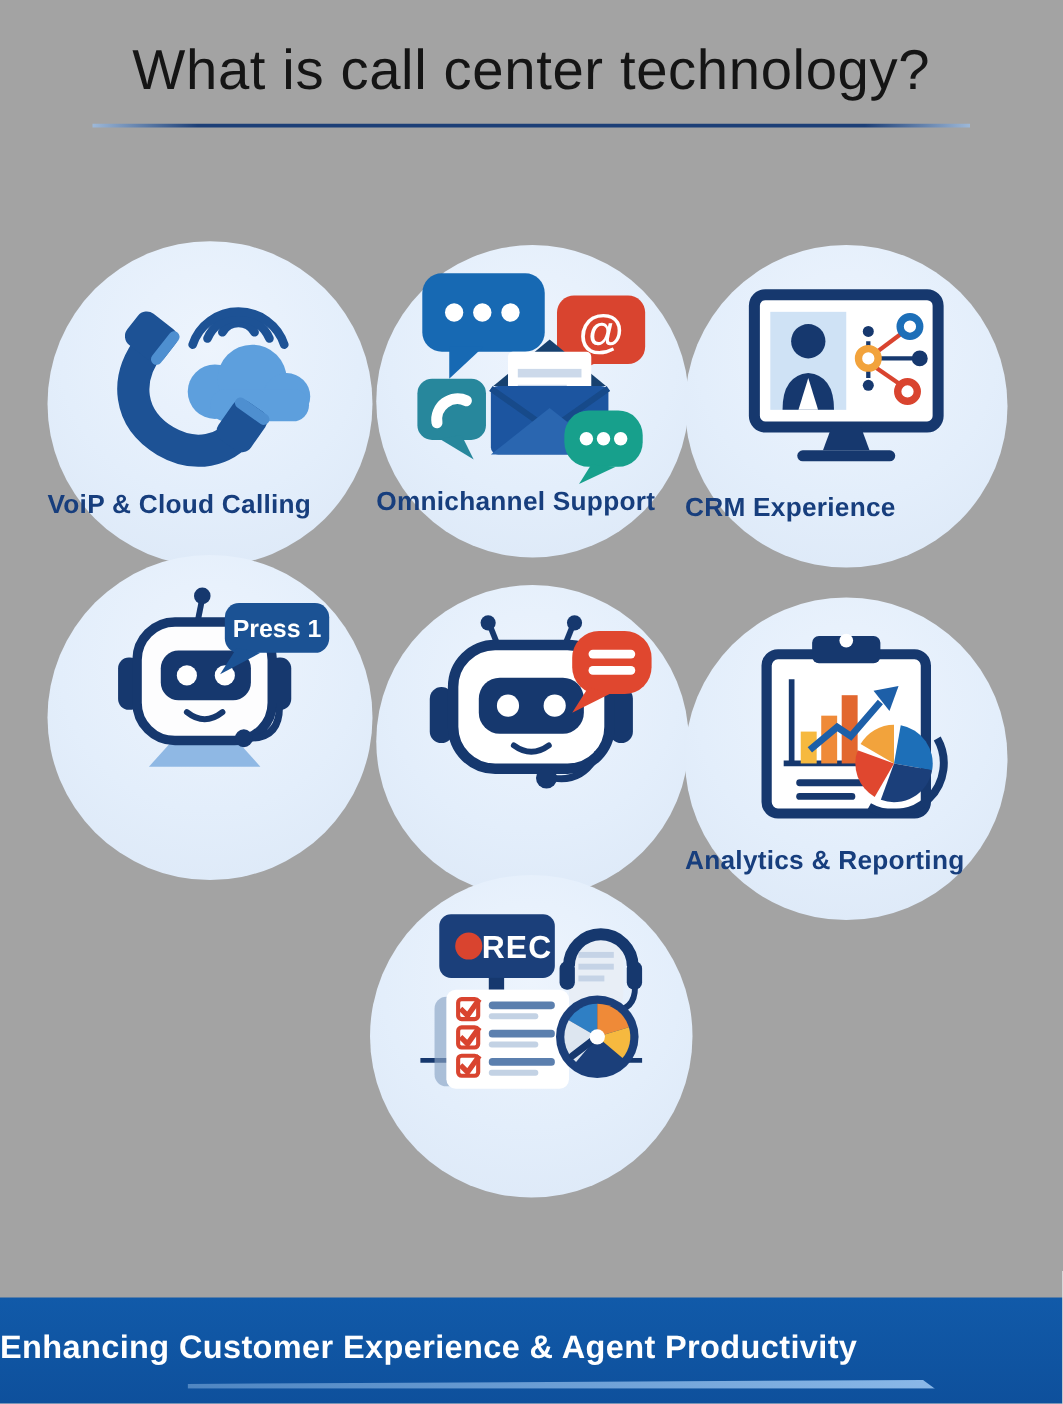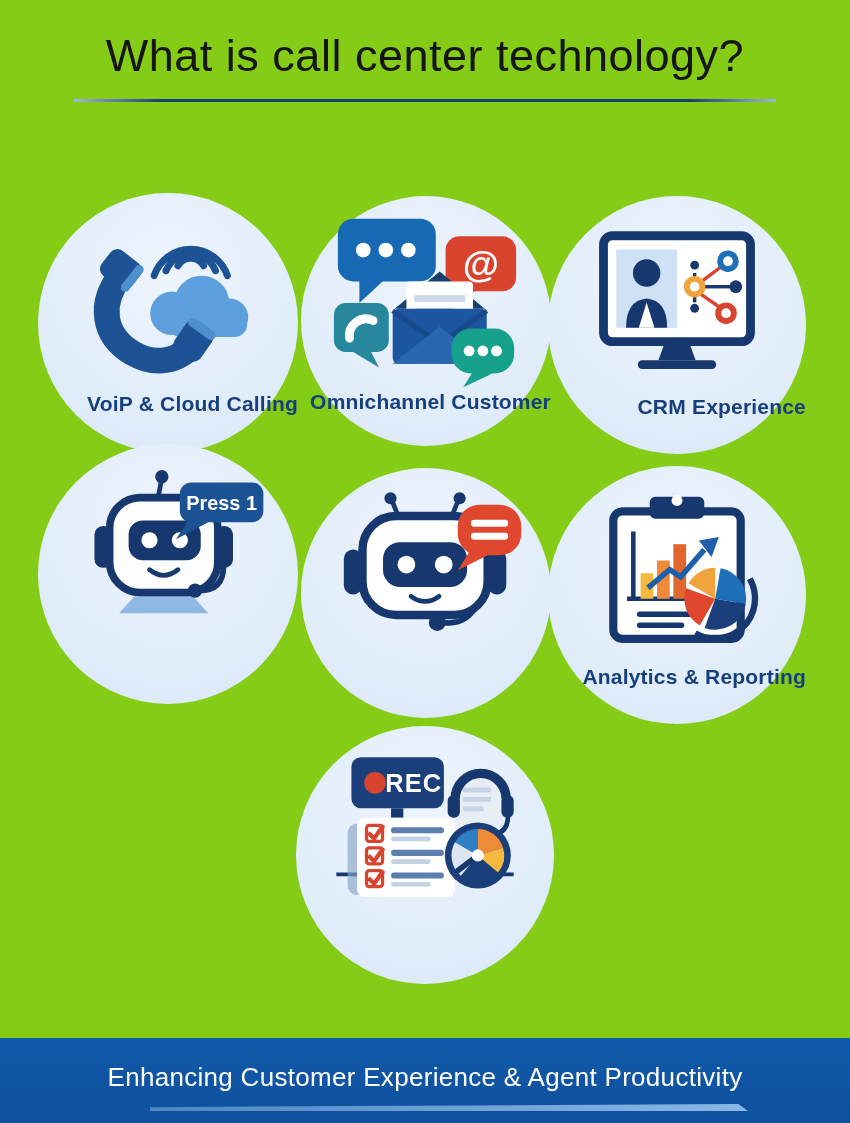--- a/index.html
+++ b/index.html
@@ -1,42 +1,42 @@
 <!DOCTYPE html>
 <html><head>
 <meta charset="utf-8">
 <style>
   html,body{margin:0;padding:0;background:#ffffff;}
-  .page{position:relative;width:850px;height:1123px;background:#84cc16;overflow:hidden;
+  .page{position:relative;width:850px;height:1123px;background:#a3a3a3;overflow:hidden;
         font-family:"Liberation Sans",sans-serif;}
   
   .title{position:absolute;top:30px;left:0;width:100%;text-align:center;
          font-size:45px;font-weight:400;letter-spacing:.5px;color:#151515;}
   .title-rule{position:absolute;top:99px;left:74px;width:702px;height:3px;
           background:linear-gradient(90deg,#9db8d8 0%,#1c3f77 12%,#1c3f77 88%,#9db8d8 100%);}
   
   .bubble{position:absolute;border-radius:50%;
           background:radial-gradient(circle at 50% 32%,#edf4fd 0%,#e3eefb 55%,#dbe7f6 100%);}
   .bubble .icon{position:absolute;top:16px;left:50%;transform:translateX(-50%);}
-  .bubble .label{position:absolute;top:199px;left:0;width:100%;text-align:right;
+  .bubble .label{position:absolute;top:199px;left:0;width:100%;text-align:left;
                  font-size:21px;font-weight:700;color:#173e7d;letter-spacing:.2px;}
   .c1{left:38px;top:193px;width:260px;height:260px;}
   .c2{left:301px;top:196px;width:250px;height:250px;}
   .c3{left:548px;top:196px;width:258px;height:258px;}
   .c4{left:38px;top:444px;width:260px;height:260px;}
   .c5{left:301px;top:468px;width:250px;height:250px;}
-  .c6{left:548px;top:466px;width:258px;height:258px;}
-  .c7{left:296px;top:726px;width:258px;height:258px;}
+  .c6{left:548px;top:478px;width:258px;height:258px;}
+  .c7{left:296px;top:700px;width:258px;height:258px;}
   .c2 .label,.c5 .label{top:194px;}
   .c7 .label{top:192px;}
   
   .footer{position:absolute;left:0;top:1038px;width:850px;height:85px;
           background:linear-gradient(180deg,#115aa9 0%,#0e509c 100%);}
-  .footer .ftext{position:absolute;top:24px;left:0;width:100%;text-align:center;
-                 color:#ffffff;font-size:26px;font-weight:400;letter-spacing:.3px;}
+  .footer .ftext{position:absolute;top:24px;left:0;width:100%;text-align:left;
+                 color:#ffffff;font-size:26px;font-weight:700;letter-spacing:.3px;}
   .footer .frule{position:absolute;top:66px;left:150px;width:598px;height:7px;
                  background:linear-gradient(90deg,#4f86c2 0%,#8ab8e8 100%);
                  clip-path:polygon(0 45%,98.4% 0,100% 100%,0 100%);}
 </style>
 </head>
 <body>
 
 <div class="page">
 
   <div class="title">What is call center technology?</div>
@@ -99,21 +99,21 @@
         <polygon points="64,154 112,116 160,154" fill="#2a66b0"></polygon>
       </g>
       <g>
         <rect x="124" y="118" width="64" height="46" rx="20" fill="#17a08c"></rect>
         <polygon points="146,162 136,178 166,164" fill="#17a08c"></polygon>
         <circle cx="142" cy="141" r="5.5" fill="#fff"></circle>
           <circle cx="156" cy="141" r="5.5" fill="#fff"></circle>
           <circle cx="170" cy="141" r="5.5" fill="#fff"></circle>
       </g>
     </svg>
-    <div class="label">Omnichannel Customer</div>
+    <div class="label">Omnichannel Support</div>
   </div>
 
   <div class="bubble c3">
     <svg class="icon" width="196" height="170" viewBox="0 0 200 165">
       <rect x="32" y="125" width="136" height="7" rx="3.5" fill="#c3d9f0"></rect>
       <g>
         <rect x="25" y="20" width="150" height="108" rx="9" fill="#ffffff" stroke="#16386e" stroke-width="9"></rect>
         <polygon points="88,128 112,128 119,147 81,147" fill="#16386e"></polygon>
         <rect x="60" y="147" width="80" height="9" rx="4.5" fill="#16386e"></rect>
       </g>

